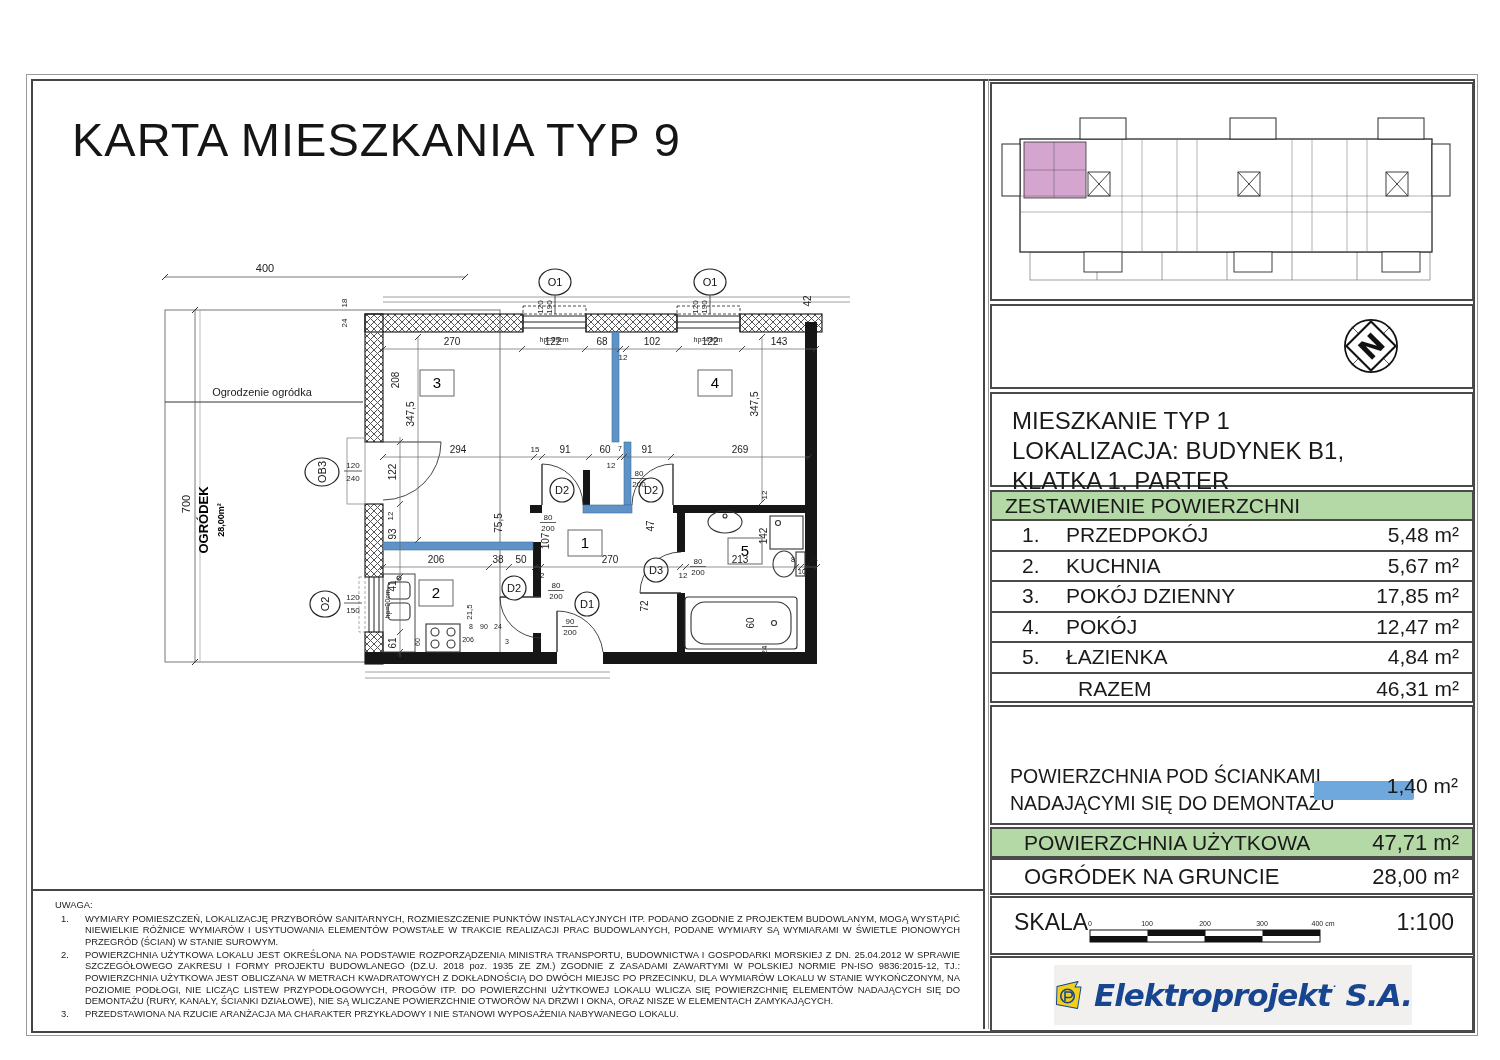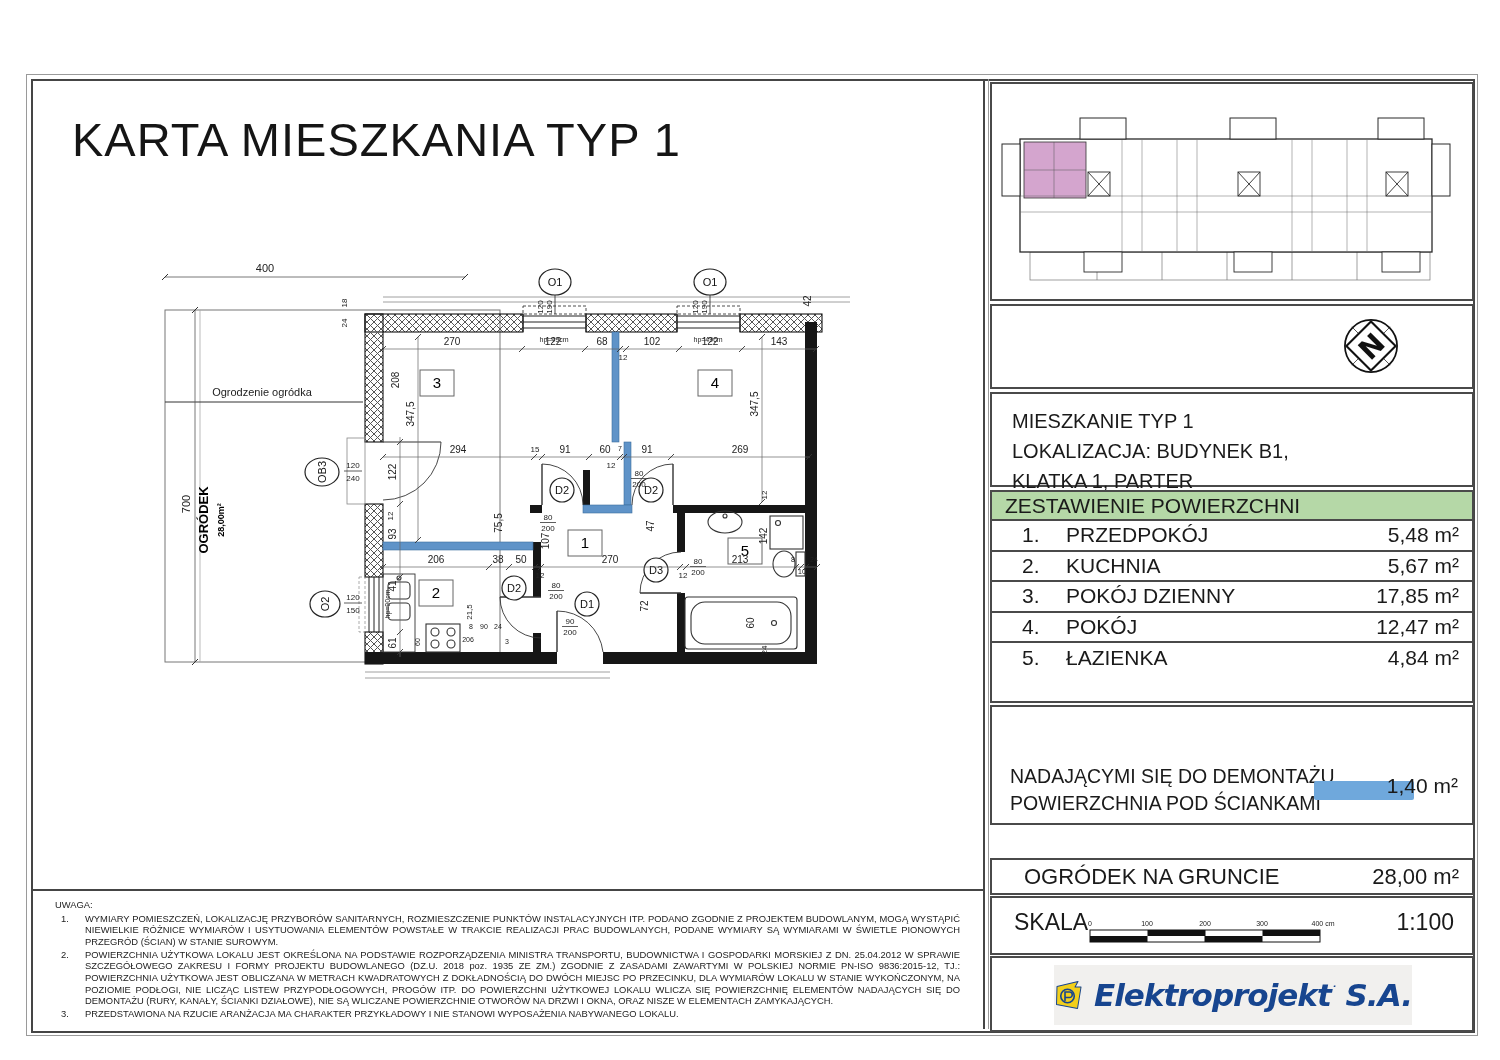--- a/index.html
+++ b/index.html
@@ -16,21 +16,21 @@
   .notes-sep{left:33px;top:889px;width:950px;height:2px;background:#454545;}
   .notes{left:55px;top:899px;width:905px;font-size:9.4px;line-height:1.24;color:#222;text-align:justify;}
   .notes .hd{margin-bottom:2px;}
   .note-item{display:flex;margin-bottom:1px;}
   .note-item .num{width:24px;flex:0 0 24px;padding-left:6px;}
   .note-item .txt{flex:1;}
   
   .rp{left:990px;width:484px;border:2px solid #4a4a4a;background:#fff;box-sizing:border-box;}
   .panel-miniplan{top:82px;height:219px;}
   .panel-north{top:304px;height:85px;}
-  .panel-location{top:392px;height:95px;padding:12px 0 0 20px;font-size:20px;line-height:30px;}
+  .panel-location{top:392px;height:95px;padding:12px 0 0 20px;font-size:24px;line-height:30px;}
   .panel-table{top:490px;height:213px;}
   .green-bar{height:29px;background:#b5d8a7;border-bottom:2px solid #4a4a4a;
              display:flex;align-items:center;padding-left:13px;font-size:21px;box-sizing:border-box;}
   .trow{height:30.5px;display:flex;align-items:center;font-size:21px;border-bottom:2px solid #4a4a4a;box-sizing:border-box;position:relative;}
   .trow:last-child{border-bottom:none;}
   .trow .no{position:absolute;left:30px;}
   .trow .nm{position:absolute;left:74px;}
   .trow .nm2{position:absolute;left:86px;}
   .trow .ar{position:absolute;right:13px;}
   .panel-demo{top:705px;height:120px;}
@@ -64,21 +64,21 @@
 </head>
 <body>
 
 <div class="page">
 
   <div class="abs frame-outer"></div>
   <div class="abs frame-inner"></div>
   <div class="abs divider-a"></div>
   <div class="abs divider-b"></div>
 
-  <div class="abs title">KARTA MIESZKANIA TYP 1</div>
+  <div class="abs title">KARTA MIESZKANIA TYP 9</div>
 
   <svg class="abs" style="left:150px;top:252px;" width="720" height="452" viewBox="0 0 720 452">
     <defs>
       <pattern id="xh" width="7" height="7" patternUnits="userSpaceOnUse">
         <path d="M0,0 l7,7 M7,0 l-7,7" stroke="#555" stroke-width="1"></path>
       </pattern>
     </defs>
 
     <g>
       <rect x="15" y="58" width="335" height="352" fill="none" stroke="#777" stroke-width="1"></rect>
@@ -454,31 +454,39 @@
     <div class="trow">
       <span class="no">4.</span>
       <span class="nm">POKÓJ</span>
       <span class="ar">12,47 m²</span>
     </div>
     <div class="trow">
       <span class="no">5.</span>
       <span class="nm">ŁAZIENKA</span>
       <span class="ar">4,84 m²</span>
     </div>
+    <div class="trow">
+      <span class="nm2">RAZEM</span>
+      <span class="ar">46,31 m²</span>
+    </div>
   </div>
 
   <div class="abs rp panel-demo">
     <div class="demo-text">
+      <div>POWIERZCHNIA POD ŚCIANKAMI</div>
       <div>NADAJĄCYMI SIĘ DO DEMONTAŻU</div>
-      <div>POWIERZCHNIA POD ŚCIANKAMI</div>
     </div>
     <div class="demo-bar"></div>
     <div class="demo-val">1,40 m²</div>
   </div>
 
+  <div class="abs rp panel-usable">
+    <span class="lb">POWIERZCHNIA UŻYTKOWA</span>
+    <span class="ar">47,71 m²</span>
+  </div>
 
   <div class="abs rp panel-garden">
     <span class="lb">OGRÓDEK NA GRUNCIE</span>
     <span class="ar">28,00 m²</span>
   </div>
 
   <div class="abs rp panel-scale">
     <span class="lb">SKALA</span>
     <span class="vl">1:100</span>
     <svg width="260" height="36" viewBox="0 0 260 36" style="position:absolute;left:88px;top:20px;">

